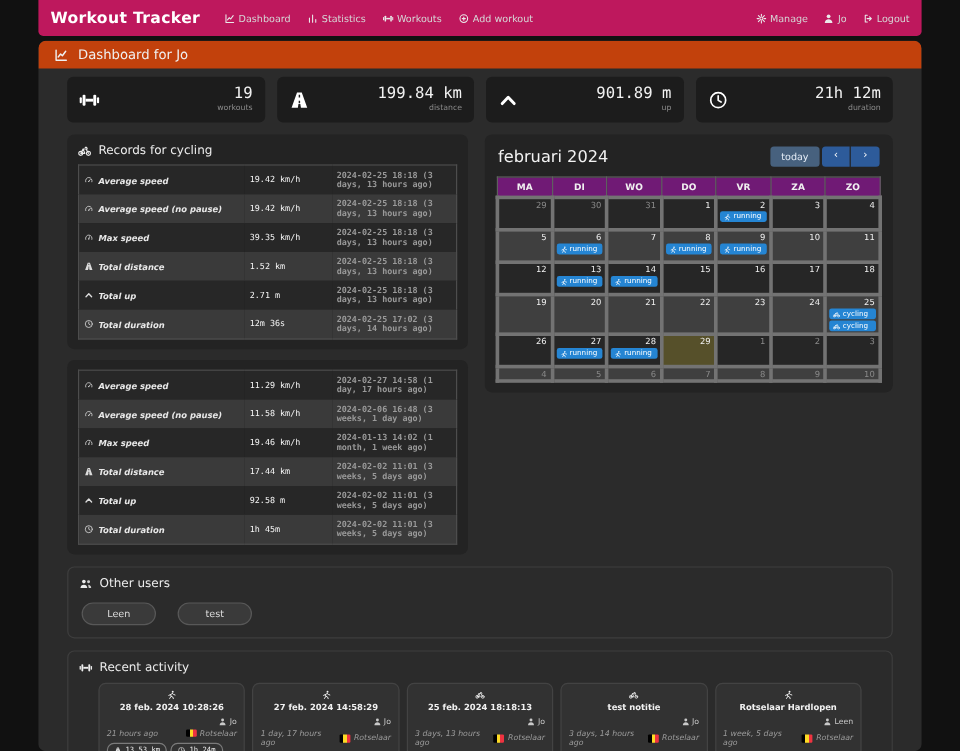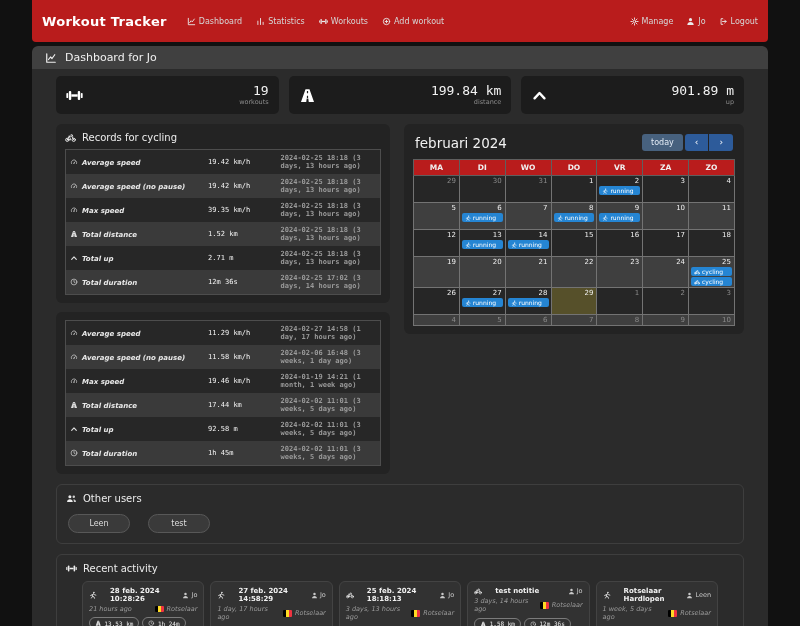--- a/index.html
+++ b/index.html
@@ -8,29 +8,29 @@
     background:#111111;
     font-family:"DejaVu Sans","Liberation Sans",sans-serif;
     color:#e6e6e6;
     font-size:8px;
   }
   .ic { display:inline-flex; width:1em; height:1em; flex:none; }
   .ic svg { width:100%; height:100%; display:block; }
   .shell { margin:0 32px; }
 
   
-  .navbar { height:42px; background:#b91c1c; display:flex; align-items:center; gap:14px; padding:0 10px; border-radius:0 0 4px 4px; }
+  .navbar { height:30px; background:#be185d; display:flex; align-items:center; gap:14px; padding:0 10px; border-radius:0 0 4px 4px; }
   .brand { font-size:13px; font-weight:bold; color:#ffffff; letter-spacing:.3px; margin-right:6px; }
   .nav-link { display:flex; align-items:center; gap:3px; font-size:8px; color:#d6d6d6; cursor:pointer; text-decoration:none; }
   .nav-link .ic { font-size:9px; color:#eaeaea; }
   .nav-right { margin-left:auto; display:flex; gap:13px; }
 
   
   .main { margin-top:4px; background:#2b2b2b; border-radius:6px; height:592px; overflow:hidden; }
-  .page-header { background:#404040; border-radius:6px 6px 0 0; height:23px; display:flex; align-items:center; gap:8px; padding:0 13px; font-size:11px; color:#f0f0f0; }
+  .page-header { background:#c2410c; border-radius:6px 6px 0 0; height:23px; display:flex; align-items:center; gap:8px; padding:0 13px; font-size:11px; color:#f0f0f0; }
   .page-header .ic { font-size:12px; }
 
   
   .stats-row { display:flex; gap:10px; padding:7px 24px 5px; }
   .stat-card { flex:1; background:#1c1c1c; border-radius:5px; height:38px; display:flex; align-items:center; padding:0 10px; }
   .stat-card .ic { font-size:17px; color:#ffffff; }
   .stat-text { margin-left:auto; text-align:right; }
   .stat-val { font-size:13px; color:#f2f2f2; font-family:"DejaVu Sans Mono","Liberation Mono",monospace; line-height:1.1; }
   .stat-label { font-size:6.5px; color:#8b8b8b; }
 
@@ -54,39 +54,39 @@
   .calendar { flex:1; }
   .cal-header { display:flex; align-items:center; margin:2px 2px 8px; }
   .cal-title { font-size:13.5px; color:#f2f2f2; }
   .cal-buttons { margin-left:auto; display:flex; gap:2px; align-items:center; }
   .btn-today { background:#47617e; color:#e3ebf5; border:none; font-size:8px; padding:4px 9px; border-radius:3px; cursor:pointer; font-family:inherit; }
   .btn-group { display:flex; gap:1px; }
   .btn-nav { background:#2d5b9a; color:#ffffff; border:none; font-size:9px; line-height:1; padding:4px 10px; cursor:pointer; font-family:inherit; }
   .btn-group .btn-nav:first-child { border-radius:3px 0 0 3px; }
   .btn-group .btn-nav:last-child { border-radius:0 3px 3px 0; }
   table.cal-table { width:100%; border-collapse:collapse; table-layout:fixed; }
-  table.cal-table th { border:1px solid #5f5f5f; font-size:7.5px; color:#f0f0f0; padding:3px 0; background:#b91c1c; }
-  table.cal-table td { border:1px solid #737373; height:27px; vertical-align:top; background:#262626; }
+  table.cal-table th { border:1px solid #5f5f5f; font-size:7.5px; color:#f0f0f0; padding:3px 0; background:#701a75; }
+  table.cal-table td { border:3px solid #737373; height:27px; vertical-align:top; background:#262626; }
   tr.wk-alt td { background:#3f3f3f; }
   tr.wk-short td { height:11px; }
   .daynum { text-align:right; font-size:7px; color:#f0f0f0; padding:1px 3px 0; }
   td.muted .daynum { color:#8a8a8a; }
   td.today { background:#56502a !important; }
   .event { display:flex; align-items:center; gap:2px; background:#2585d3; color:#ffffff; border-radius:2px; font-size:6px; line-height:1; padding:1.5px 3px; margin:1px 2px 1px; cursor:pointer; }
   .event .ic { font-size:6px; }
 
   
   .boxed { background:#2b2b2b; border:1px solid #3e3e3e; margin:10px 24px 0; }
   .users-row { display:flex; gap:18px; padding:4px 2px 2px; }
   .user-pill { background:#3a3a3a; border:1px solid #585858; border-radius:11px; color:#dddddd; font-size:8px; width:62px; padding:4px 0; text-align:center; cursor:pointer; font-family:inherit; }
 
   
   .cards-grid { display:grid; grid-template-columns:repeat(5,1fr); gap:6px; margin-top:7px; padding:0 16px; }
   .activity-card { background:#323232; border:1px solid #434343; border-radius:6px; padding:5px 6px; min-height:78px; cursor:pointer; }
-  .card-head { display:flex; align-items:center; gap:13px; font-size:7px; font-weight:bold; color:#f2f2f2; }
+  .card-head { display:flex; align-items:center; gap:3px; font-size:7px; font-weight:bold; color:#f2f2f2;flex-direction:column; }
   .card-head .sport.ic { font-size:8px; }
   .card-user { margin-left:auto; display:flex; align-items:center; gap:2px; font-size:6.5px; font-weight:normal; color:#c9c9c9; }
   .card-user .ic { font-size:7px; }
   .card-sub { display:flex; justify-content:space-between; gap:4px; margin-top:2px; font-size:6.5px; color:#9b9b9b;font-style:italic; }
   .card-ago { max-width:52%; line-height:1.3; }
   .card-loc { display:flex; align-items:center; gap:3px; white-space:nowrap; }
   .flag { width:9px; height:6.5px; border-radius:1px; flex:none;
           background:linear-gradient(90deg,#000000 0 33%,#fdda24 33% 66%,#ef3340 66% 100%); }
   .badges { display:flex; flex-wrap:wrap; gap:3px; margin-top:4px; }
   .badge { display:flex; align-items:center; gap:3px; border:1px solid #7b7b7b; border-radius:8px; padding:1.5px 5px; font-size:6px; color:#eeeeee; font-family:"DejaVu Sans Mono","Liberation Mono",monospace; }
@@ -212,20 +212,32 @@
         <span class="ic">
             <svg viewBox="0 0 24 24">
               <path stroke="currentColor" fill="none" stroke-width="3.4" stroke-linecap="round" stroke-linejoin="round" d="M5 16l7-7.5L19 16"></path>
             </svg>
           </span>
         <div class="stat-text">
             <div class="stat-val">901.89 m</div>
         <div class="stat-label">up</div>
           </div>
       </div>
+      <div class="stat-card">
+        <span class="ic">
+            <svg viewBox="0 0 24 24">
+              <circle stroke="currentColor" fill="none" stroke-width="2" stroke-linecap="round" stroke-linejoin="round" cx="12" cy="12" r="8.8"></circle>
+              <path stroke="currentColor" fill="none" stroke-width="2" stroke-linecap="round" stroke-linejoin="round" d="M12 7v5.2l3.4 2"></path>
+            </svg>
+          </span>
+        <div class="stat-text">
+            <div class="stat-val">21h 12m</div>
+        <div class="stat-label">duration</div>
+          </div>
+      </div>
     </div>
 
     <div class="content">
       <div class="left-col">
         <section class="panel">
           <div class="panel-title">
             <span class="ic">
                 <svg viewBox="0 0 24 24">
                   <circle stroke="currentColor" fill="none" stroke-width="2" stroke-linecap="round" stroke-linejoin="round" cx="5" cy="17" r="3.6"></circle>
                   <circle stroke="currentColor" fill="none" stroke-width="2" stroke-linecap="round" stroke-linejoin="round" cx="19" cy="17" r="3.6"></circle>
@@ -328,21 +340,21 @@
                 </tr>
                 <tr>
                   <td class="rec-label"><span class="ic">
                       <svg viewBox="0 0 24 24">
                         <path stroke="currentColor" fill="none" stroke-width="2" stroke-linecap="round" stroke-linejoin="round" d="M4.2 16.5a8.2 8.2 0 1 1 15.6 0"></path>
                         <circle fill="currentColor" cx="12" cy="15.4" r="1.6"></circle>
                         <path stroke="currentColor" fill="none" stroke-width="2" stroke-linecap="round" stroke-linejoin="round" d="M12 15.4l1.8-5.6"></path>
                       </svg>
                     </span><span>Max speed</span></td>
                   <td class="rec-value">19.46 km/h</td>
-                  <td class="rec-date">2024-01-19 14:21 (1 month, 1 week ago)</td>
+                  <td class="rec-date">2024-01-13 14:02 (1 month, 1 week ago)</td>
                 </tr>
                 <tr>
                   <td class="rec-label"><span class="ic">
                       <svg viewBox="0 0 24 24">
                         <path fill="currentColor" d="M9.2 3 2.8 21h7.4l.7-4.6h2.2l.7 4.6h7.4L14.8 3z"></path>
                         <path stroke="#1c1c1c" stroke-width="1.7" d="M12 5.5v3.2M12 12.5v3.2"></path>
                       </svg>
                     </span><span>Total distance</span></td>
                   <td class="rec-value">17.44 km</td>
                   <td class="rec-date">2024-02-02 11:01 (3 weeks, 5 days ago)</td>

